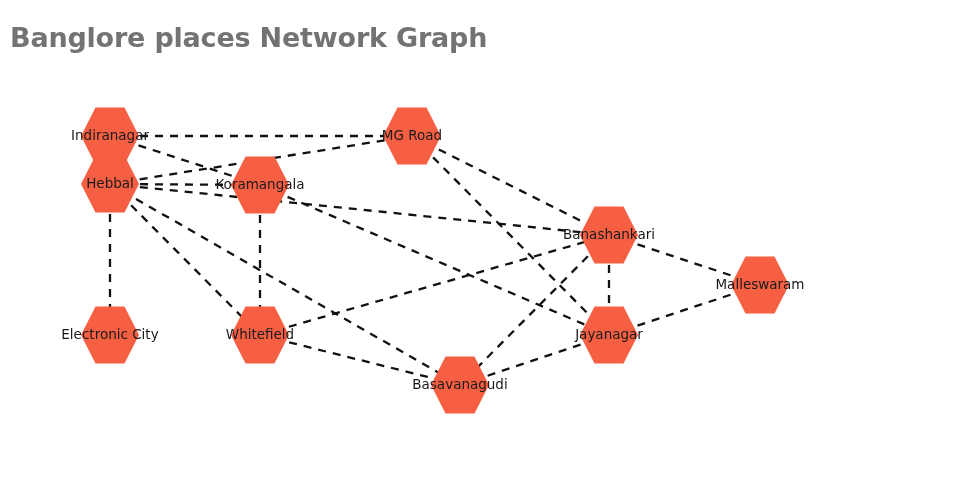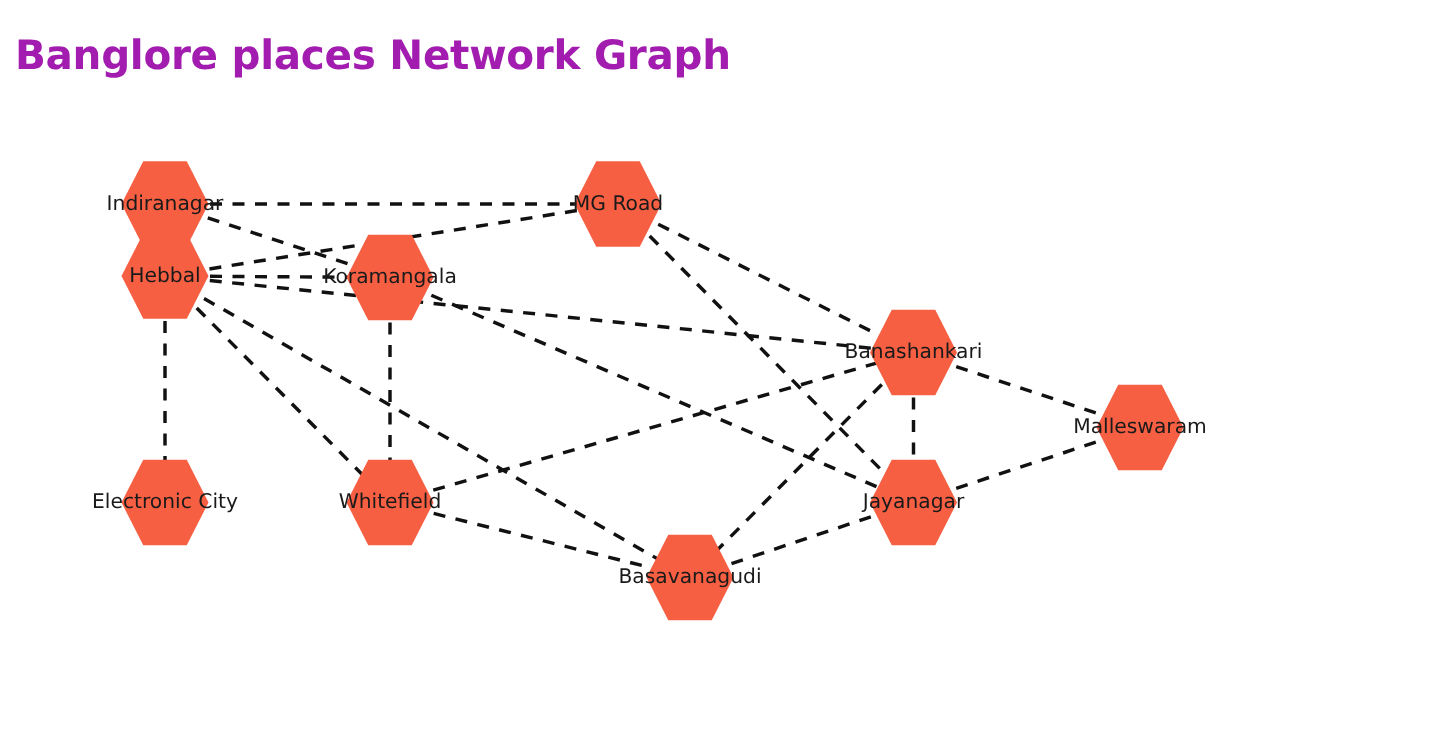--- a/index.html
+++ b/index.html
@@ -19,21 +19,21 @@
     height: 500px;
     background: #ffffff;
   }
   #graph-title {
     position: absolute;
     left: 10px;
     top: 22px;
     font-family: "DejaVu Sans", sans-serif;
     font-size: 27px;
     font-weight: bold;
-    color: #a21caf;
+    color: #737373;
     letter-spacing: -0.2px;
     white-space: nowrap;
   }
   #graph-canvas {
     position: absolute;
     left: 0;
     top: 0;
     width: 960px;
     height: 500px;
     display: block;

